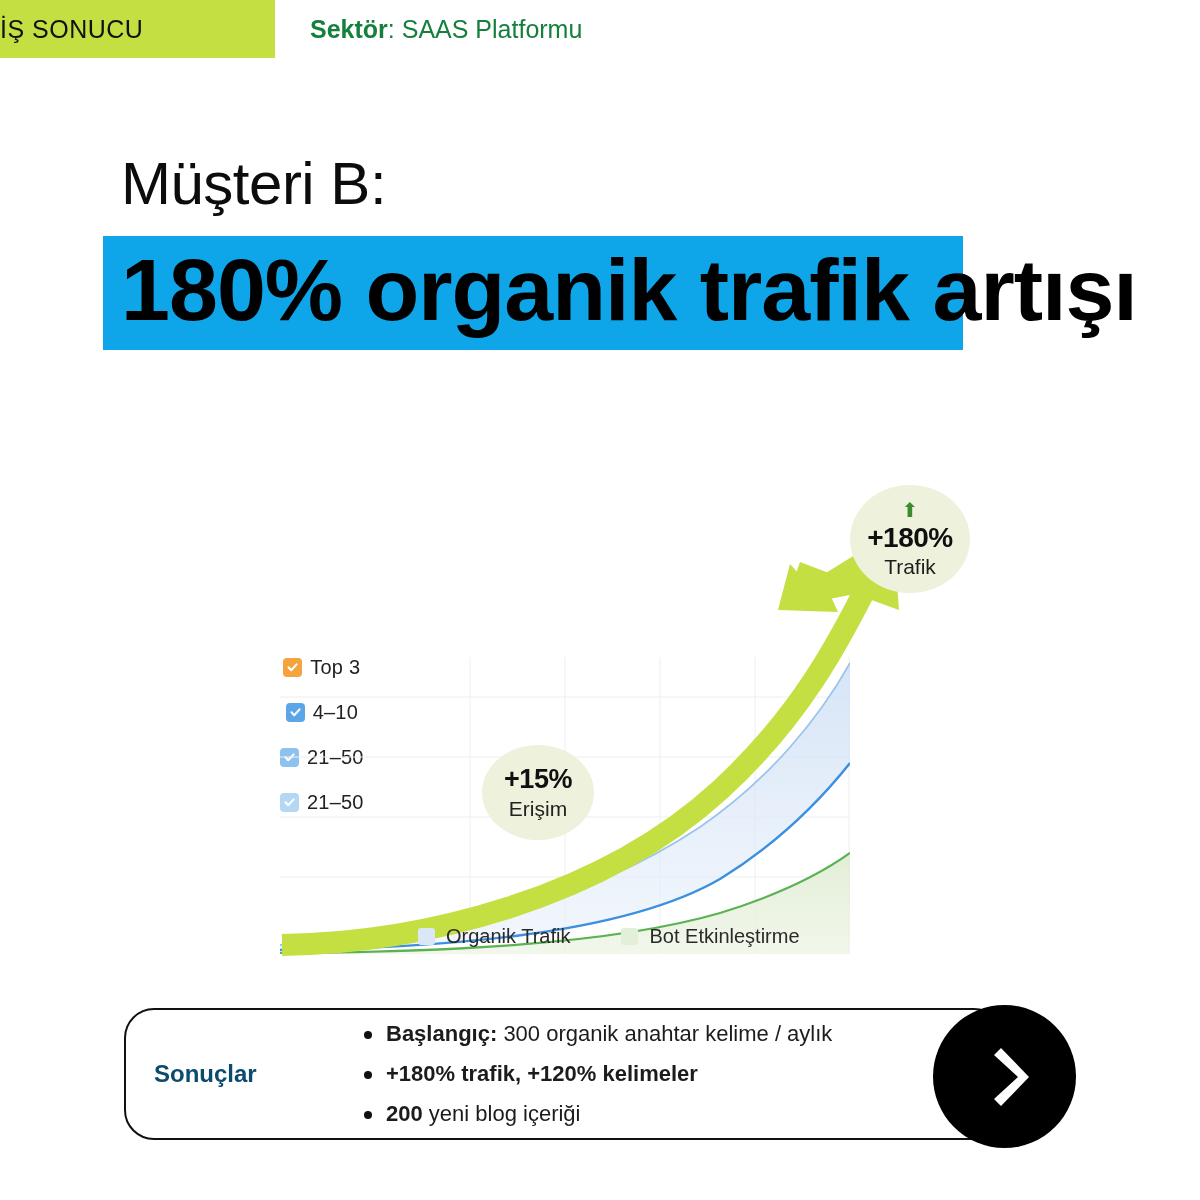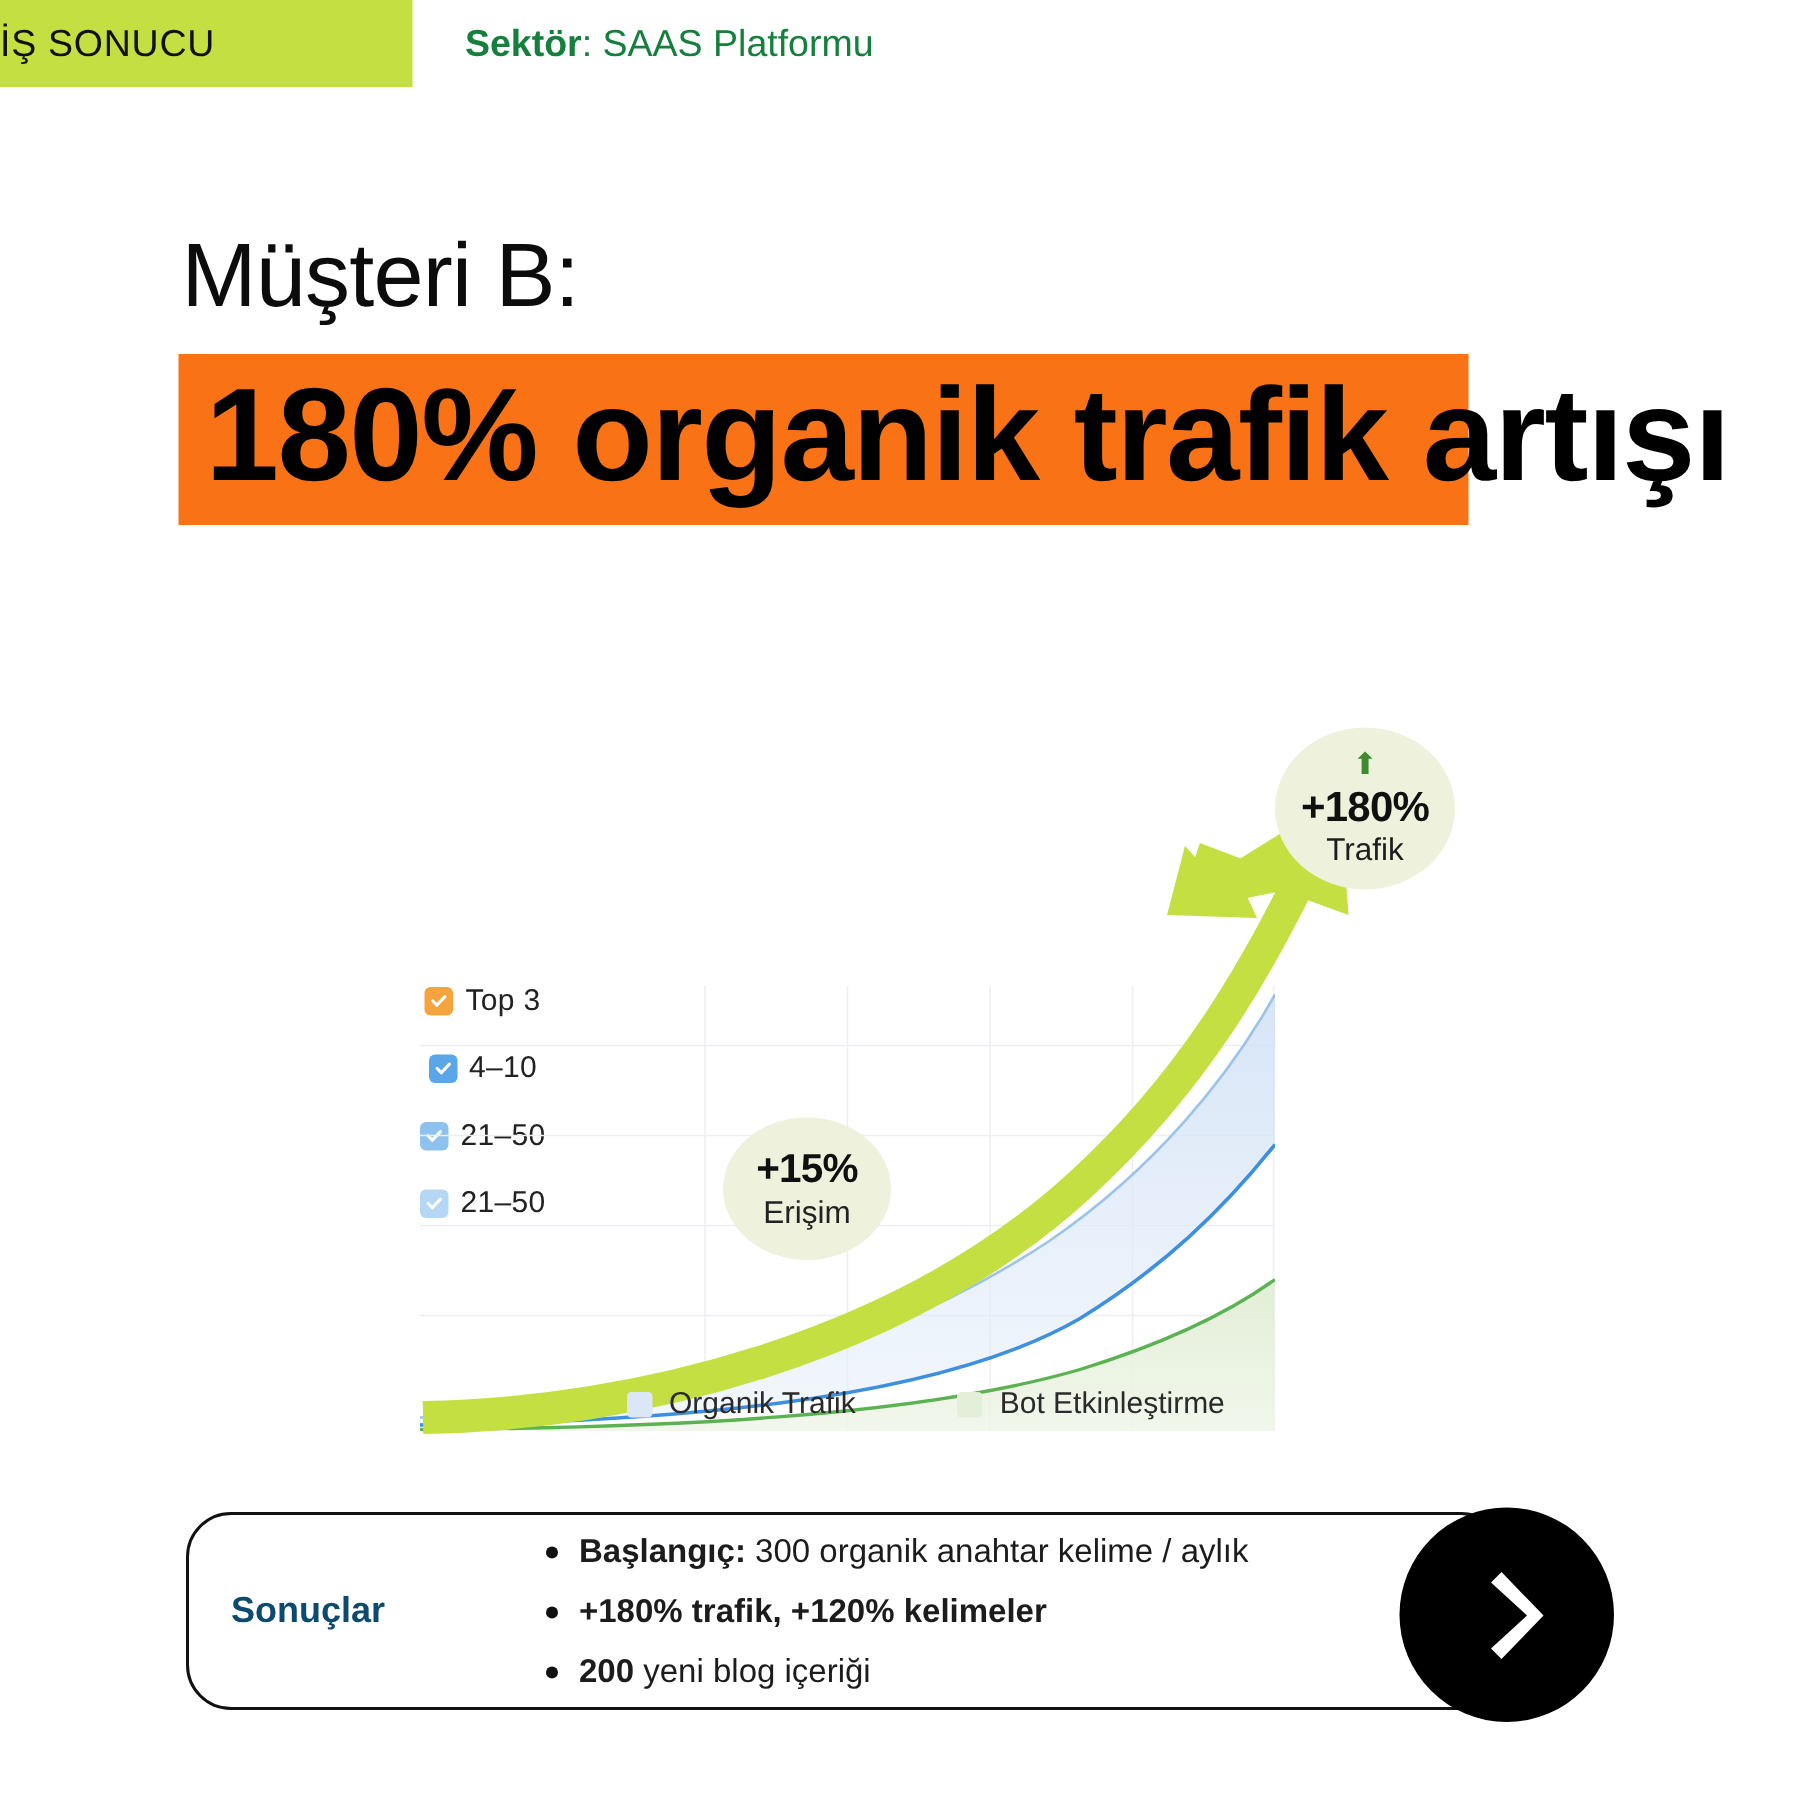--- a/index.html
+++ b/index.html
@@ -62,26 +62,25 @@
     font-family: "Liberation Sans Narrow", "Liberation Sans", sans-serif;
     font-size: 60px;
     font-weight: 400;
     line-height: 1.06;
     color: #0c0c0c;
     letter-spacing: -0.5px;
     margin: 0 0 20px 18px;
     white-space: nowrap;
   }
   .title-highlight {
-    background: #f97316;
+    background: #0ea5e9;
     display: block;
     padding: 12px 18px 18px 18px;
     box-sizing: border-box;
     width: 860px;
-    margin-left: 16px;
   }
   .title-line2 {
     font-family: "Liberation Sans Narrow", "Liberation Sans", sans-serif;
     font-size: 88px;
     font-weight: 700;
     line-height: 0.96;
     color: #000000;
     letter-spacing: -1px;
     white-space: nowrap;
     margin: 0;
@@ -192,21 +191,21 @@
     color: #1d1d1d;
     margin-top: 1px;
   }
 
   .series-legend {
     position: absolute;
     left: 418px;
     top: 465px;
     display: flex;
     align-items: flex-start;
-    gap: 68px;
+    gap: 51px;
   }
   .series-item {
     display: flex;
     align-items: center;
     gap: 11px;
   }
   .series-swatch {
     width: 17px;
     height: 17px;
     border-radius: 3px;

